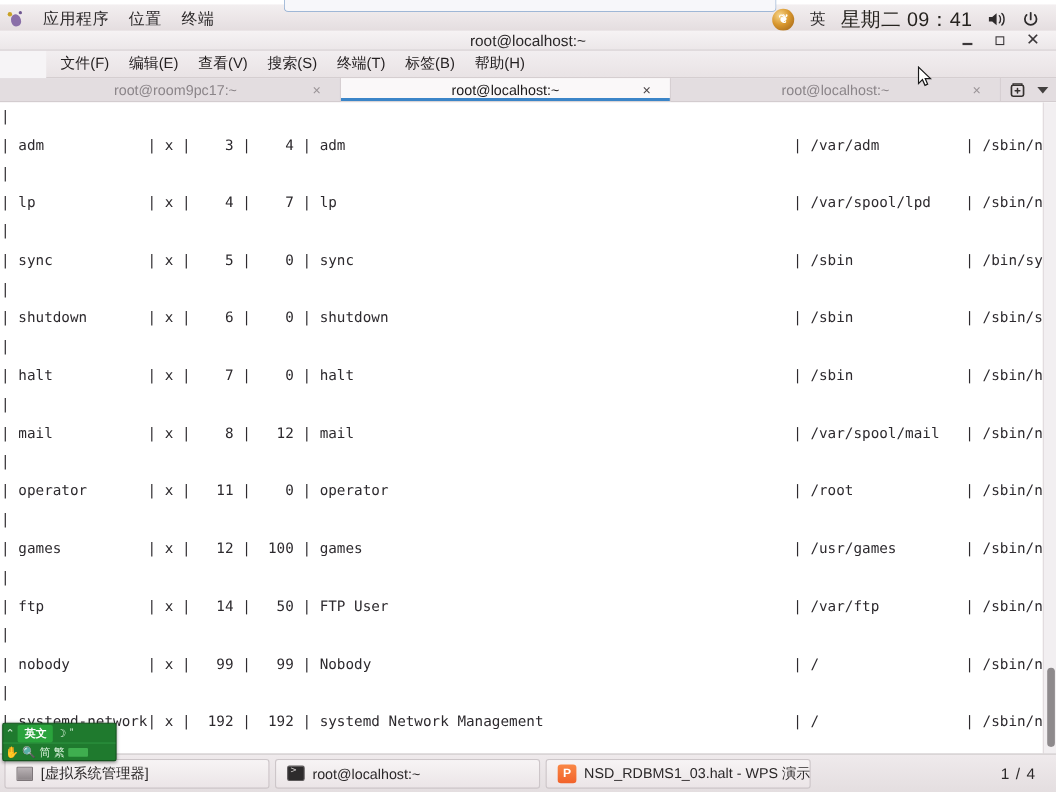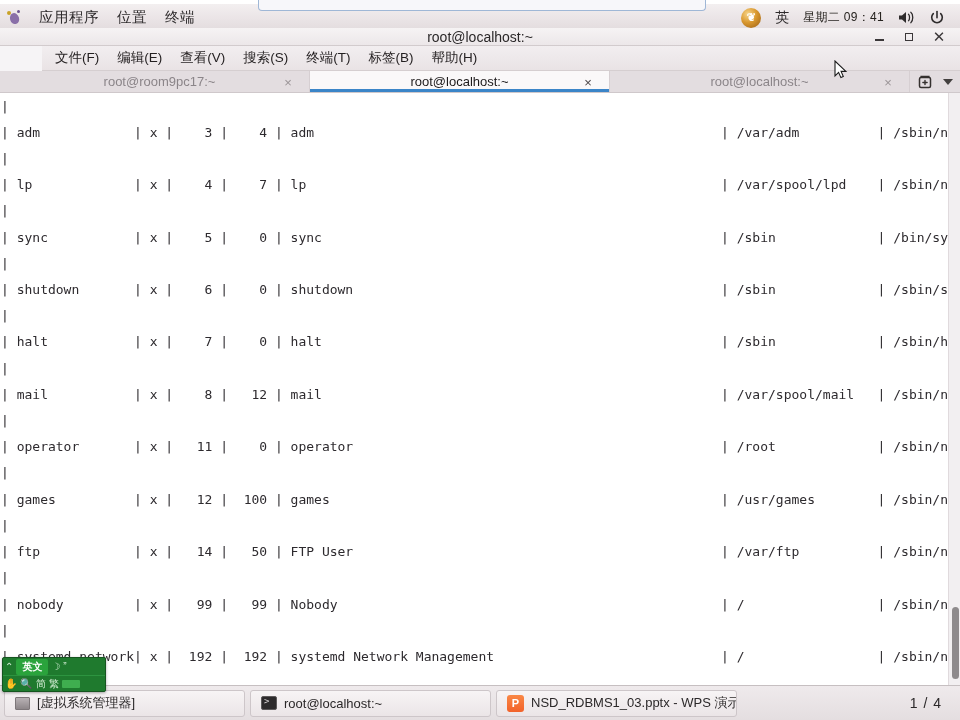--- a/index.html
+++ b/index.html
@@ -44,21 +44,21 @@
     position: absolute; right: 0; top: 0; height: 100%;
     display: flex; align-items: center; padding-right: 8px;
   }
   .tray-item { display: flex; align-items: center; height: 100%; padding: 0 7px; font-size: 14px; color: #2e2b2c; }
   .ibus-icon {
     width: 20px; height: 20px; border-radius: 50%;
     background: radial-gradient(circle at 35% 30%, #f7d58a 0%, #d9982f 45%, #9a5d14 100%);
     display: flex; align-items: center; justify-content: center;
     color: #fff; font-size: 11px; font-weight: bold;
   }
-  .clock { font-size: 12px; color: #26231f; letter-spacing: .3px; }
+  .clock { font-size: 18px; color: #26231f; letter-spacing: .3px; }
   .vol-icon svg, .power-icon svg { display: block; }
 
   
   .term-window {
     position: absolute; left: 0; top: 28px; width: 960px; height: 657px;
     background: #f6f4f6; display: flex; flex-direction: column;
   }
   .titlebar {
     height: 31px; position: relative;
     background: linear-gradient(to bottom, #f6f3f4 0%, #ece7e9 100%);
@@ -356,18 +356,18 @@
     <div class="task-btn w1">
       <span class="vm-icon"></span>
       <span>[虚拟系统管理器]</span>
     </div>
     <div class="task-btn w2">
       <span class="term-icon"></span>
       <span>root@localhost:~</span>
     </div>
     <div class="task-btn w3">
       <span class="wps-icon">P</span>
-      <span>NSD_RDBMS1_03.pptx - WPS 演示</span>
+      <span>NSD_RDBMS1_03.halt - WPS 演示</span>
     </div>
     <div class="workspace-ind">1 / 4</div>
   </div>
 
 </div>
 
 </body></html>

